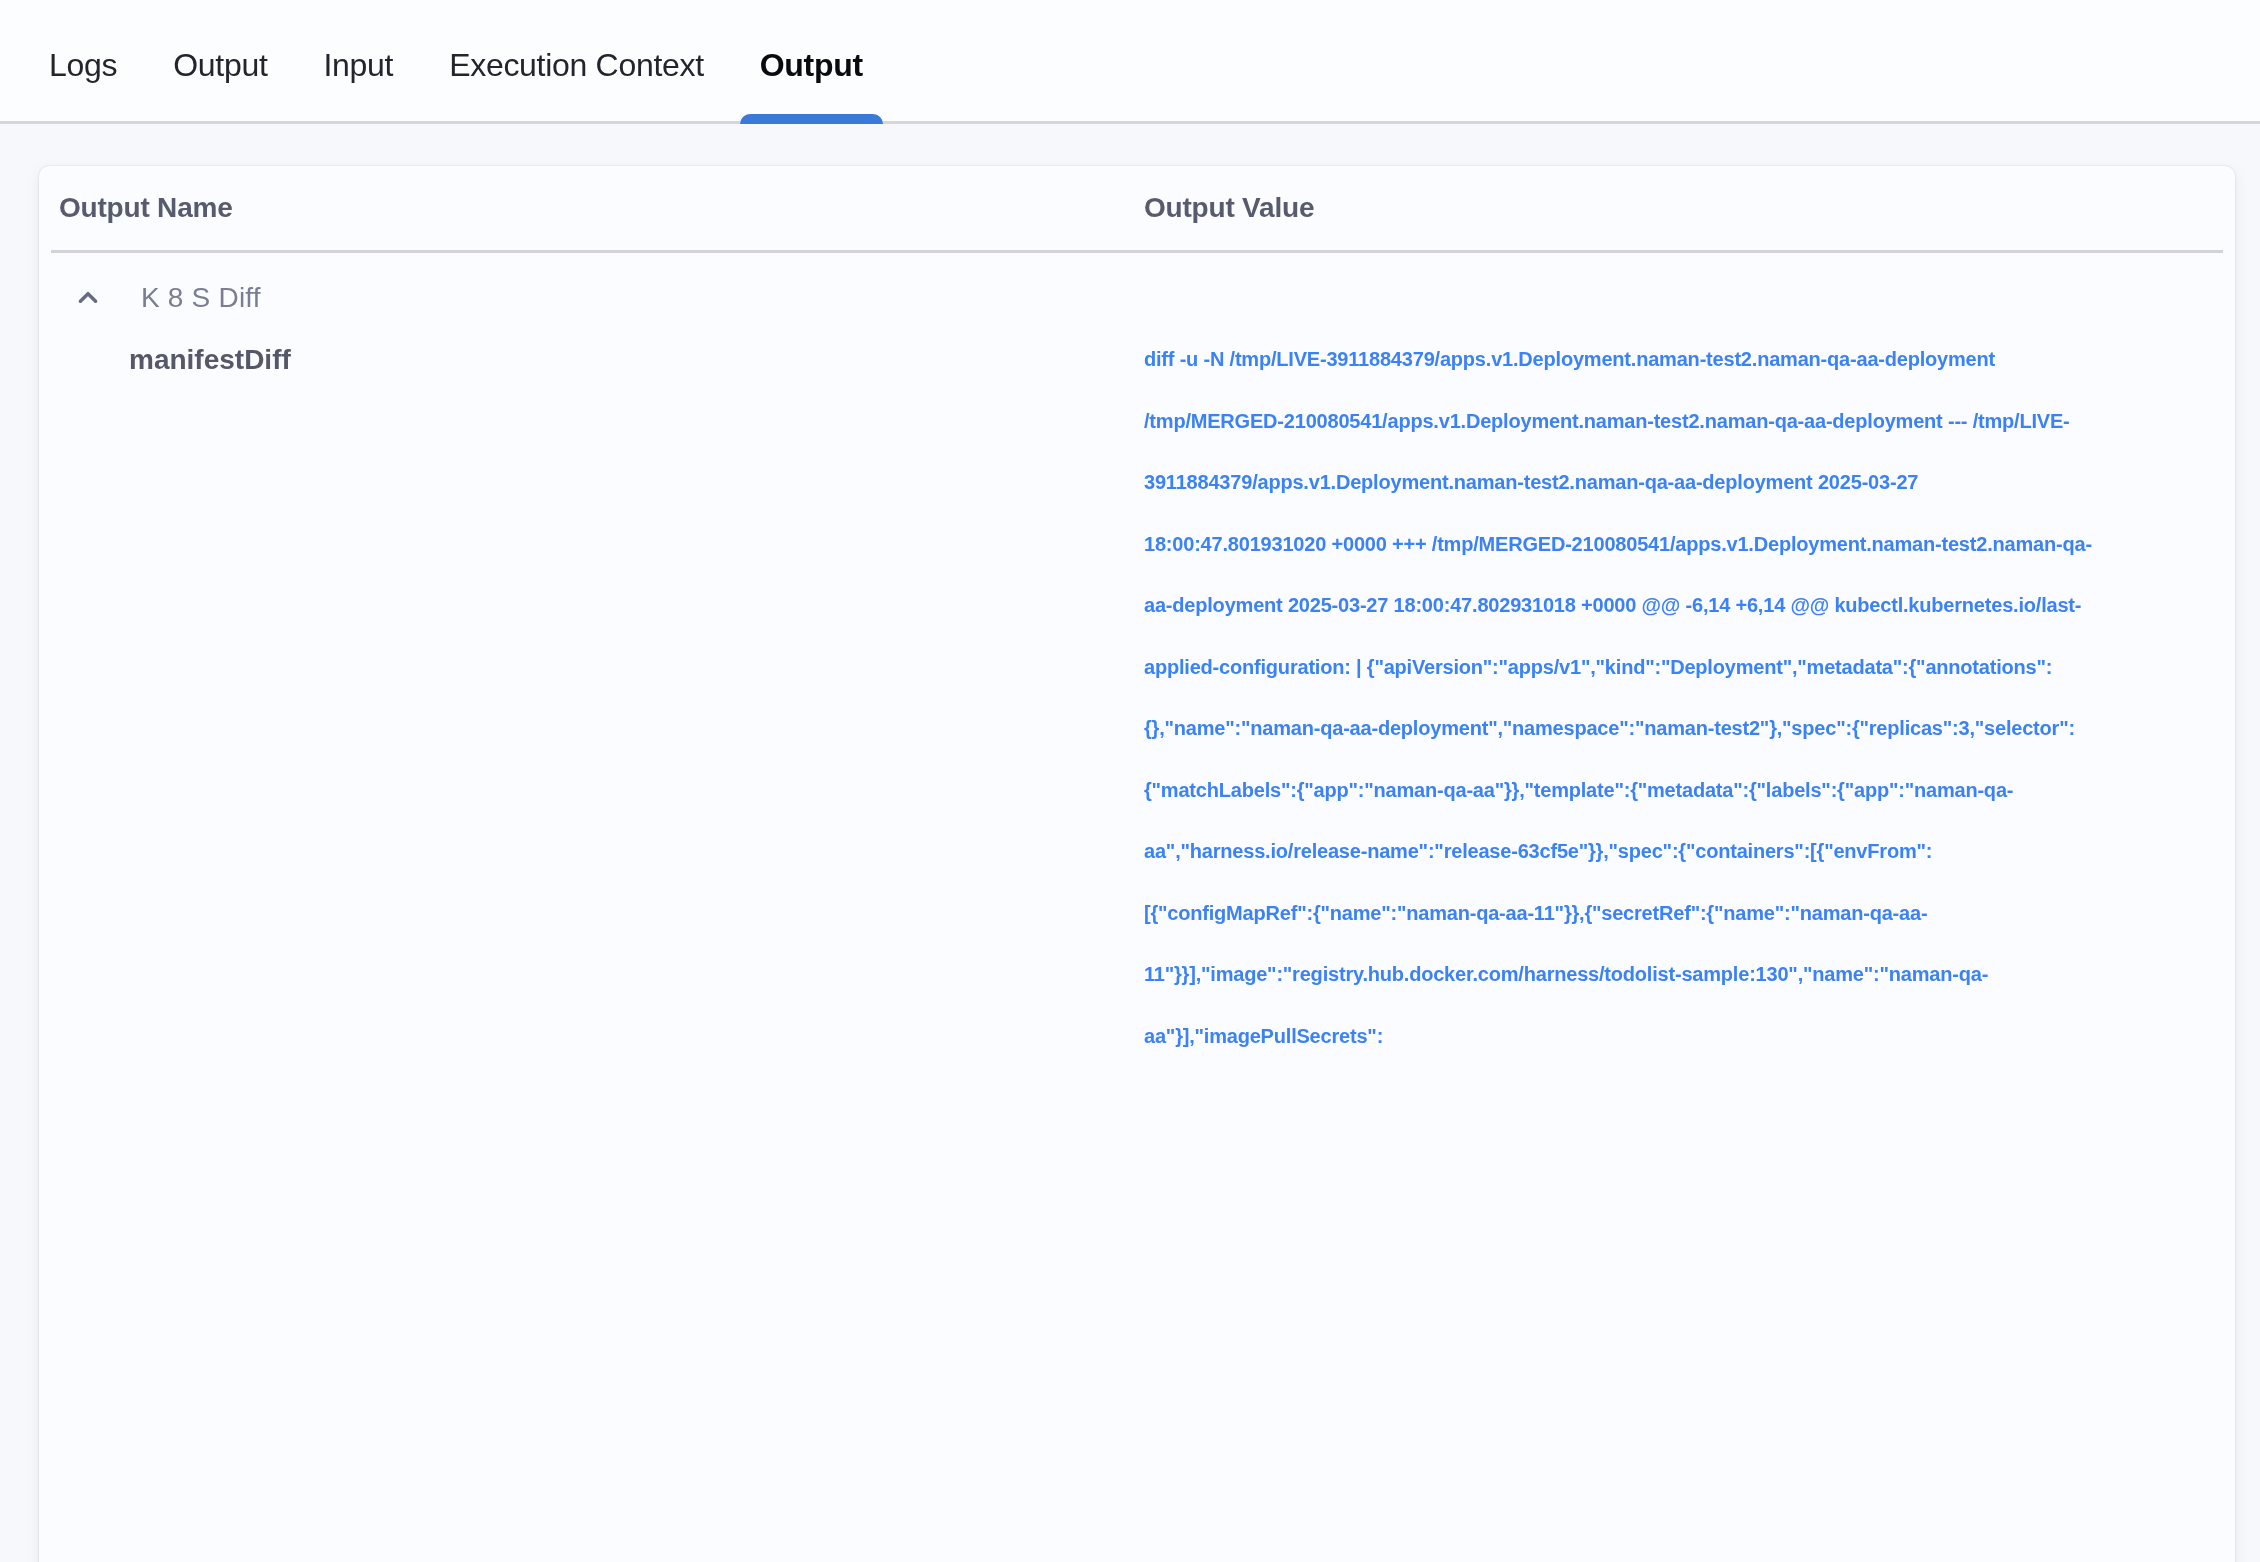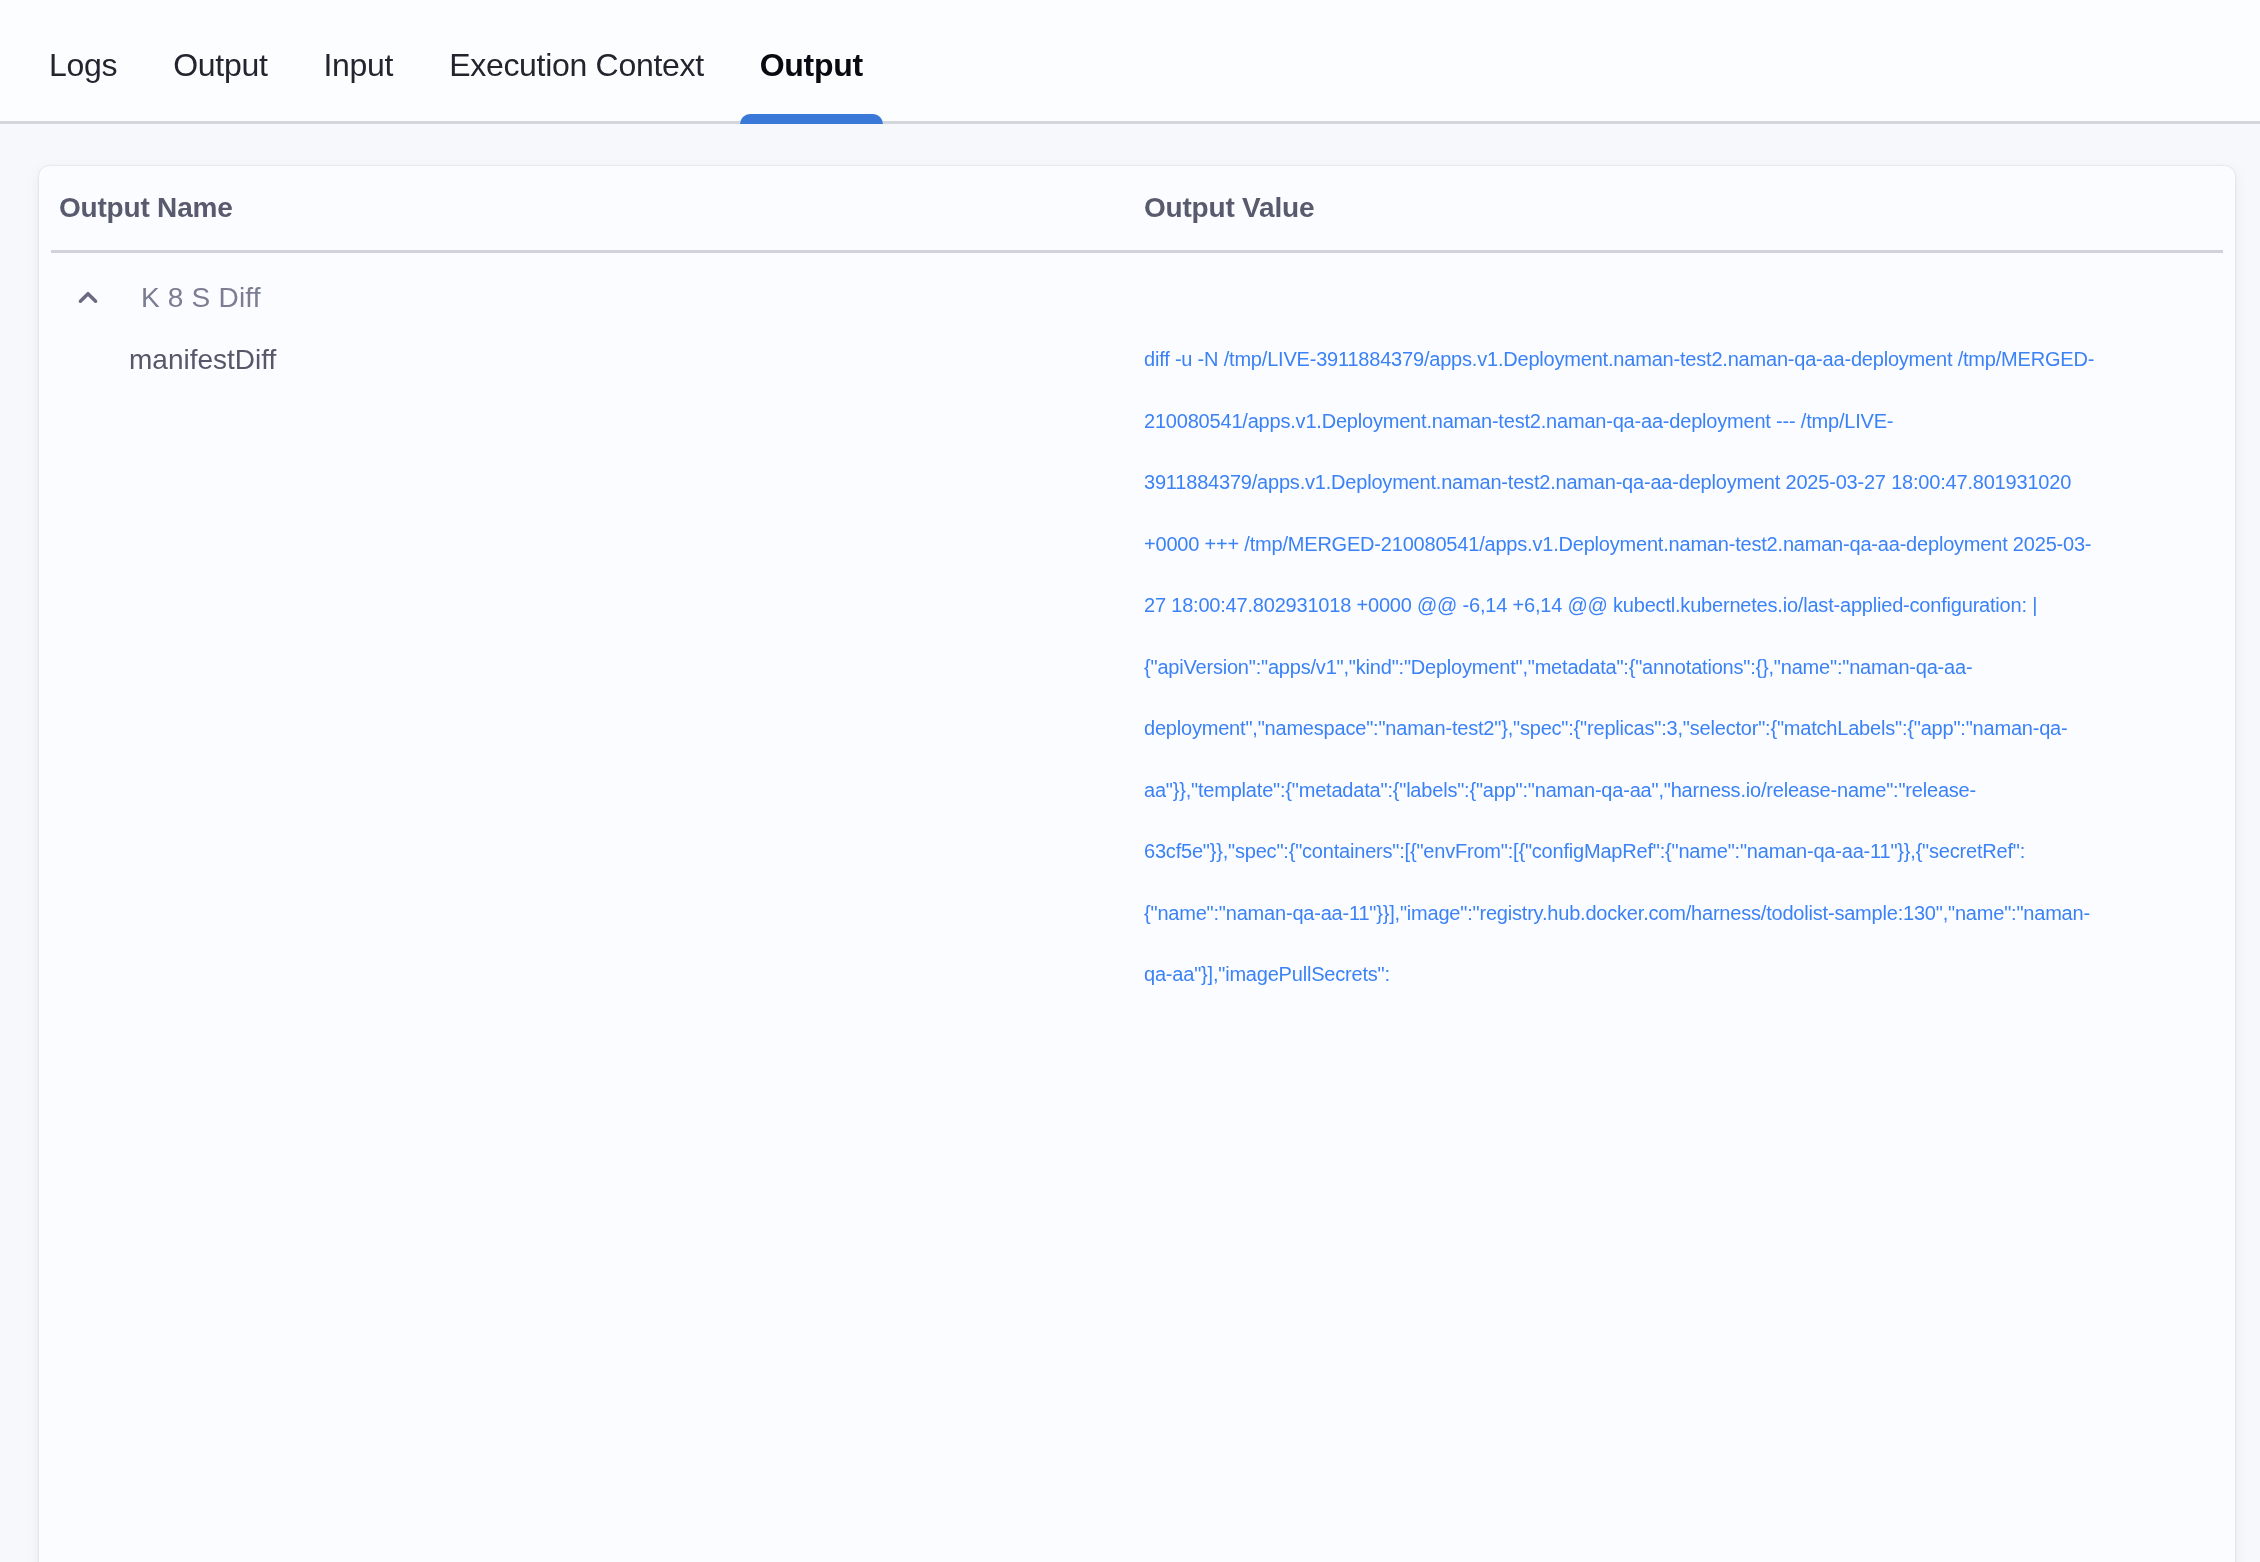--- a/index.html
+++ b/index.html
@@ -91,20 +91,21 @@
     font-size: 28px;
     color: #7b7d92;
     letter-spacing: 0.2px;
   }
 
   .data-row {
     display: grid;
     grid-template-columns: 1085px 957px;
     padding: 6px 20px 40px 20px;
     align-items: start;
+    font-weight: bold;
   }
   .name-cell {
     padding-left: 70px;
     font-size: 28px;
     color: #565869;
     line-height: 61.5px;
   }
   .value-cell {
     font-size: 20px;
     color: #3b82f6;

